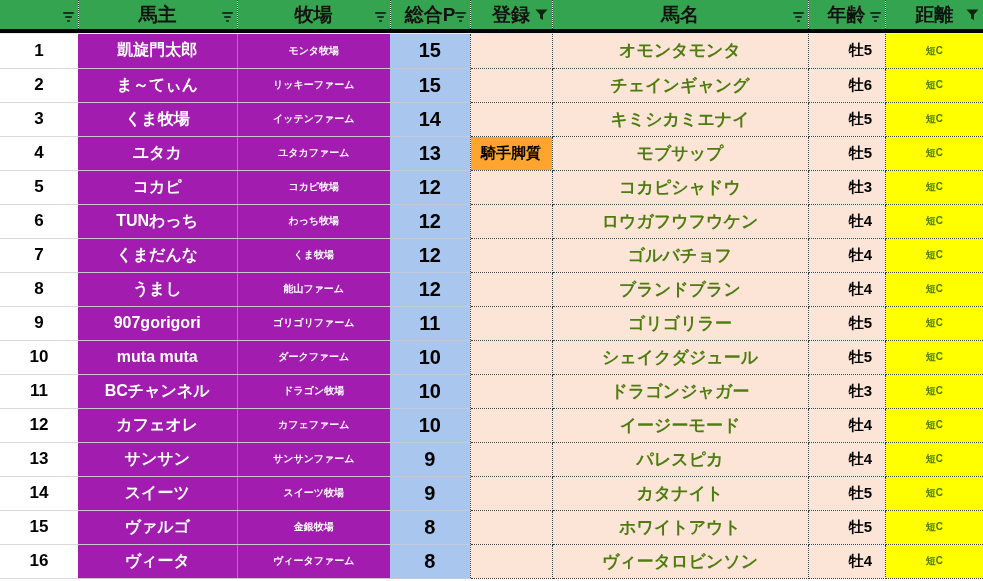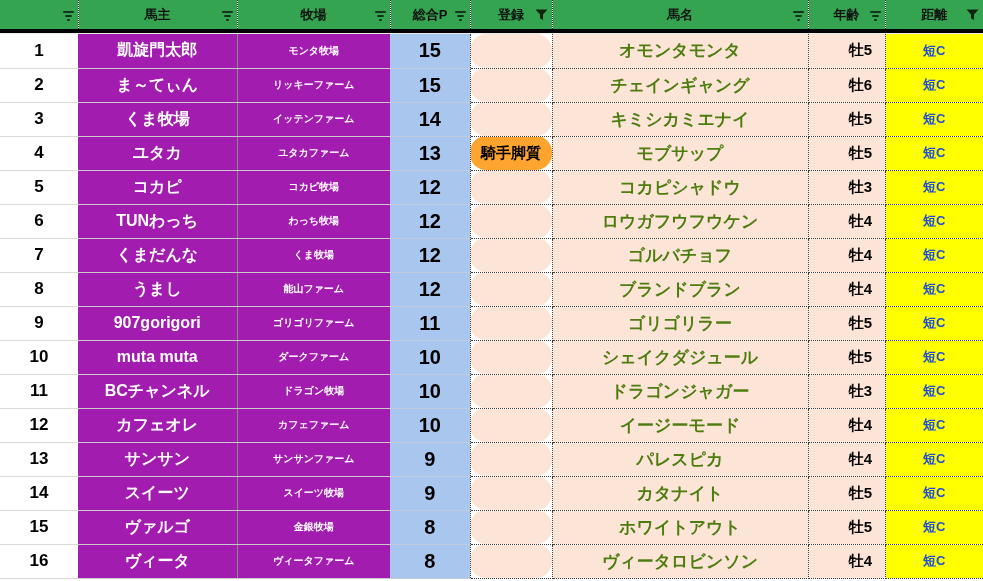--- a/index.html
+++ b/index.html
@@ -15,21 +15,21 @@
   body{font-family:"Liberation Sans","DejaVu Sans",sans-serif;}
   .sheet{width:983px;height:581px;overflow:hidden;background:#fff;}
   table{border-collapse:collapse;table-layout:fixed;width:983px;}
   th,td{padding:0;overflow:hidden;white-space:nowrap;text-align:center;vertical-align:middle;}
 
   
   thead th{
     height:31px;
     background:var(--green);
     color:#111;
-    font-size:13px;
+    font-size:19px;
     font-weight:bold;
     border-bottom:4px solid #000;
     border-right:1px dotted #123a1d;
     position:relative;
   }
   thead th:last-child{border-right:none;}
   .hicon{position:absolute;right:4px;top:50%;transform:translateY(-50%);line-height:0;}
   .lines-icon{display:inline-flex;flex-direction:column;align-items:center;gap:2px;}
   .lines-icon i{display:block;height:2px;background:#17321e;border-radius:1px;}
   .lines-icon i:nth-child(1){width:11px;}
@@ -39,25 +39,25 @@
   
   tr.spacer td{height:3px;background:#ececec;border:none;}
 
   
   tbody.data td{height:34px;}
   td.no{background:#fff;color:#000;font-size:17px;font-weight:bold;border-bottom:1px solid #d9d9d9;}
   td.owner,td.farm{background:#a21caf;color:#fff;font-weight:bold;border-bottom:1px solid #c9c9c9;}
   td.owner{font-size:16px;border-right:1px solid #8a8a8a;}
   td.farm{font-size:10px;}
   td.p{background:var(--blue);color:#000;font-size:20px;font-weight:bold;border-bottom:1px solid #c2cadb;border-right:1px dotted var(--grid-dot);}
-  td.reg{background:var(--peach);color:#000;font-size:15px;font-weight:bold;border-bottom:1px dotted var(--grid-dot);border-right:1px dotted var(--grid-dot);border-radius:16px;}
+  td.reg{background:var(--peach);color:#000;font-size:15px;font-weight:bold;border-bottom:1px dotted var(--grid-dot);border-right:1px dotted var(--grid-dot);}
   td.reg.reg-active{background:var(--orange);}
   td.horse{background:var(--peach);color:#4d7c0f;font-size:17px;font-weight:bold;border-bottom:1px dotted var(--grid-dot);border-right:1px dotted var(--grid-dot);}
   td.age{background:var(--peach);color:#000;font-size:15px;font-weight:bold;border-bottom:1px dotted var(--grid-dot);border-right:1px dotted var(--grid-dot);padding-left:28px;}
-  td.dist{background:var(--yellow);color:#1d4ed8;font-size:13px;font-weight:bold;border-bottom:1px dotted var(--grid-dot);}
+  td.dist{background:var(--yellow);color:#4d7c0f;font-size:10px;font-weight:bold;border-bottom:1px dotted var(--grid-dot);}
 </style>
 </head>
 <body>
 
 <div class="sheet">
   <table>
     <colgroup>
       <col style="width:78px">
         <col style="width:159px">
         <col style="width:153px">

